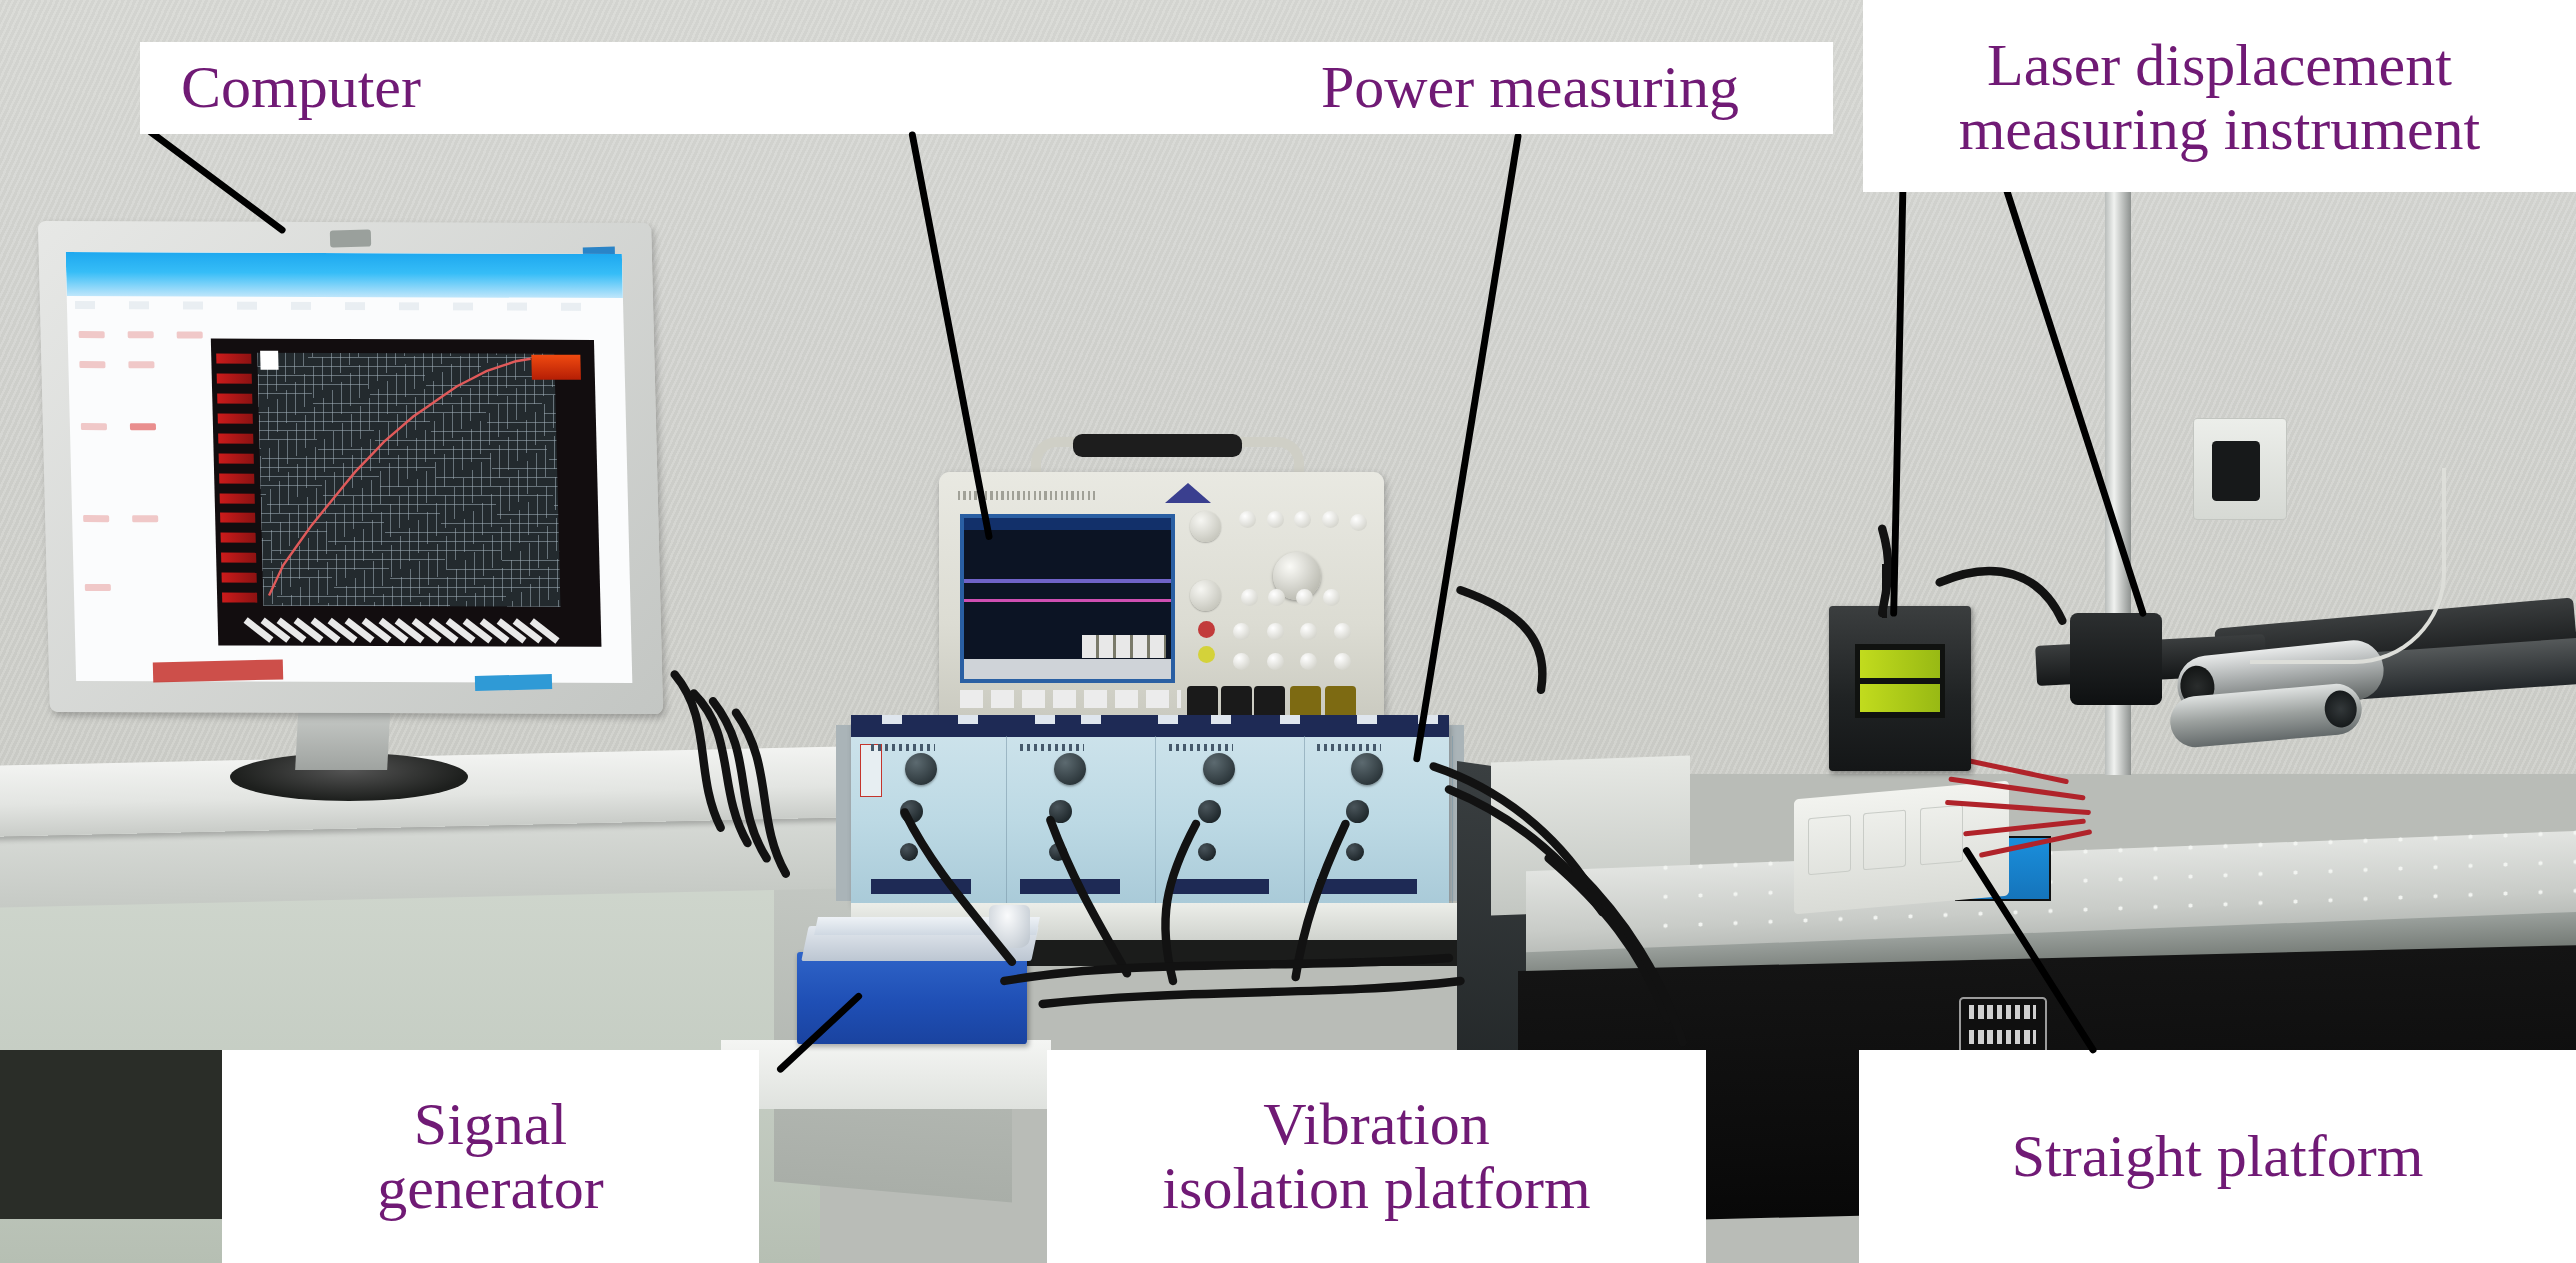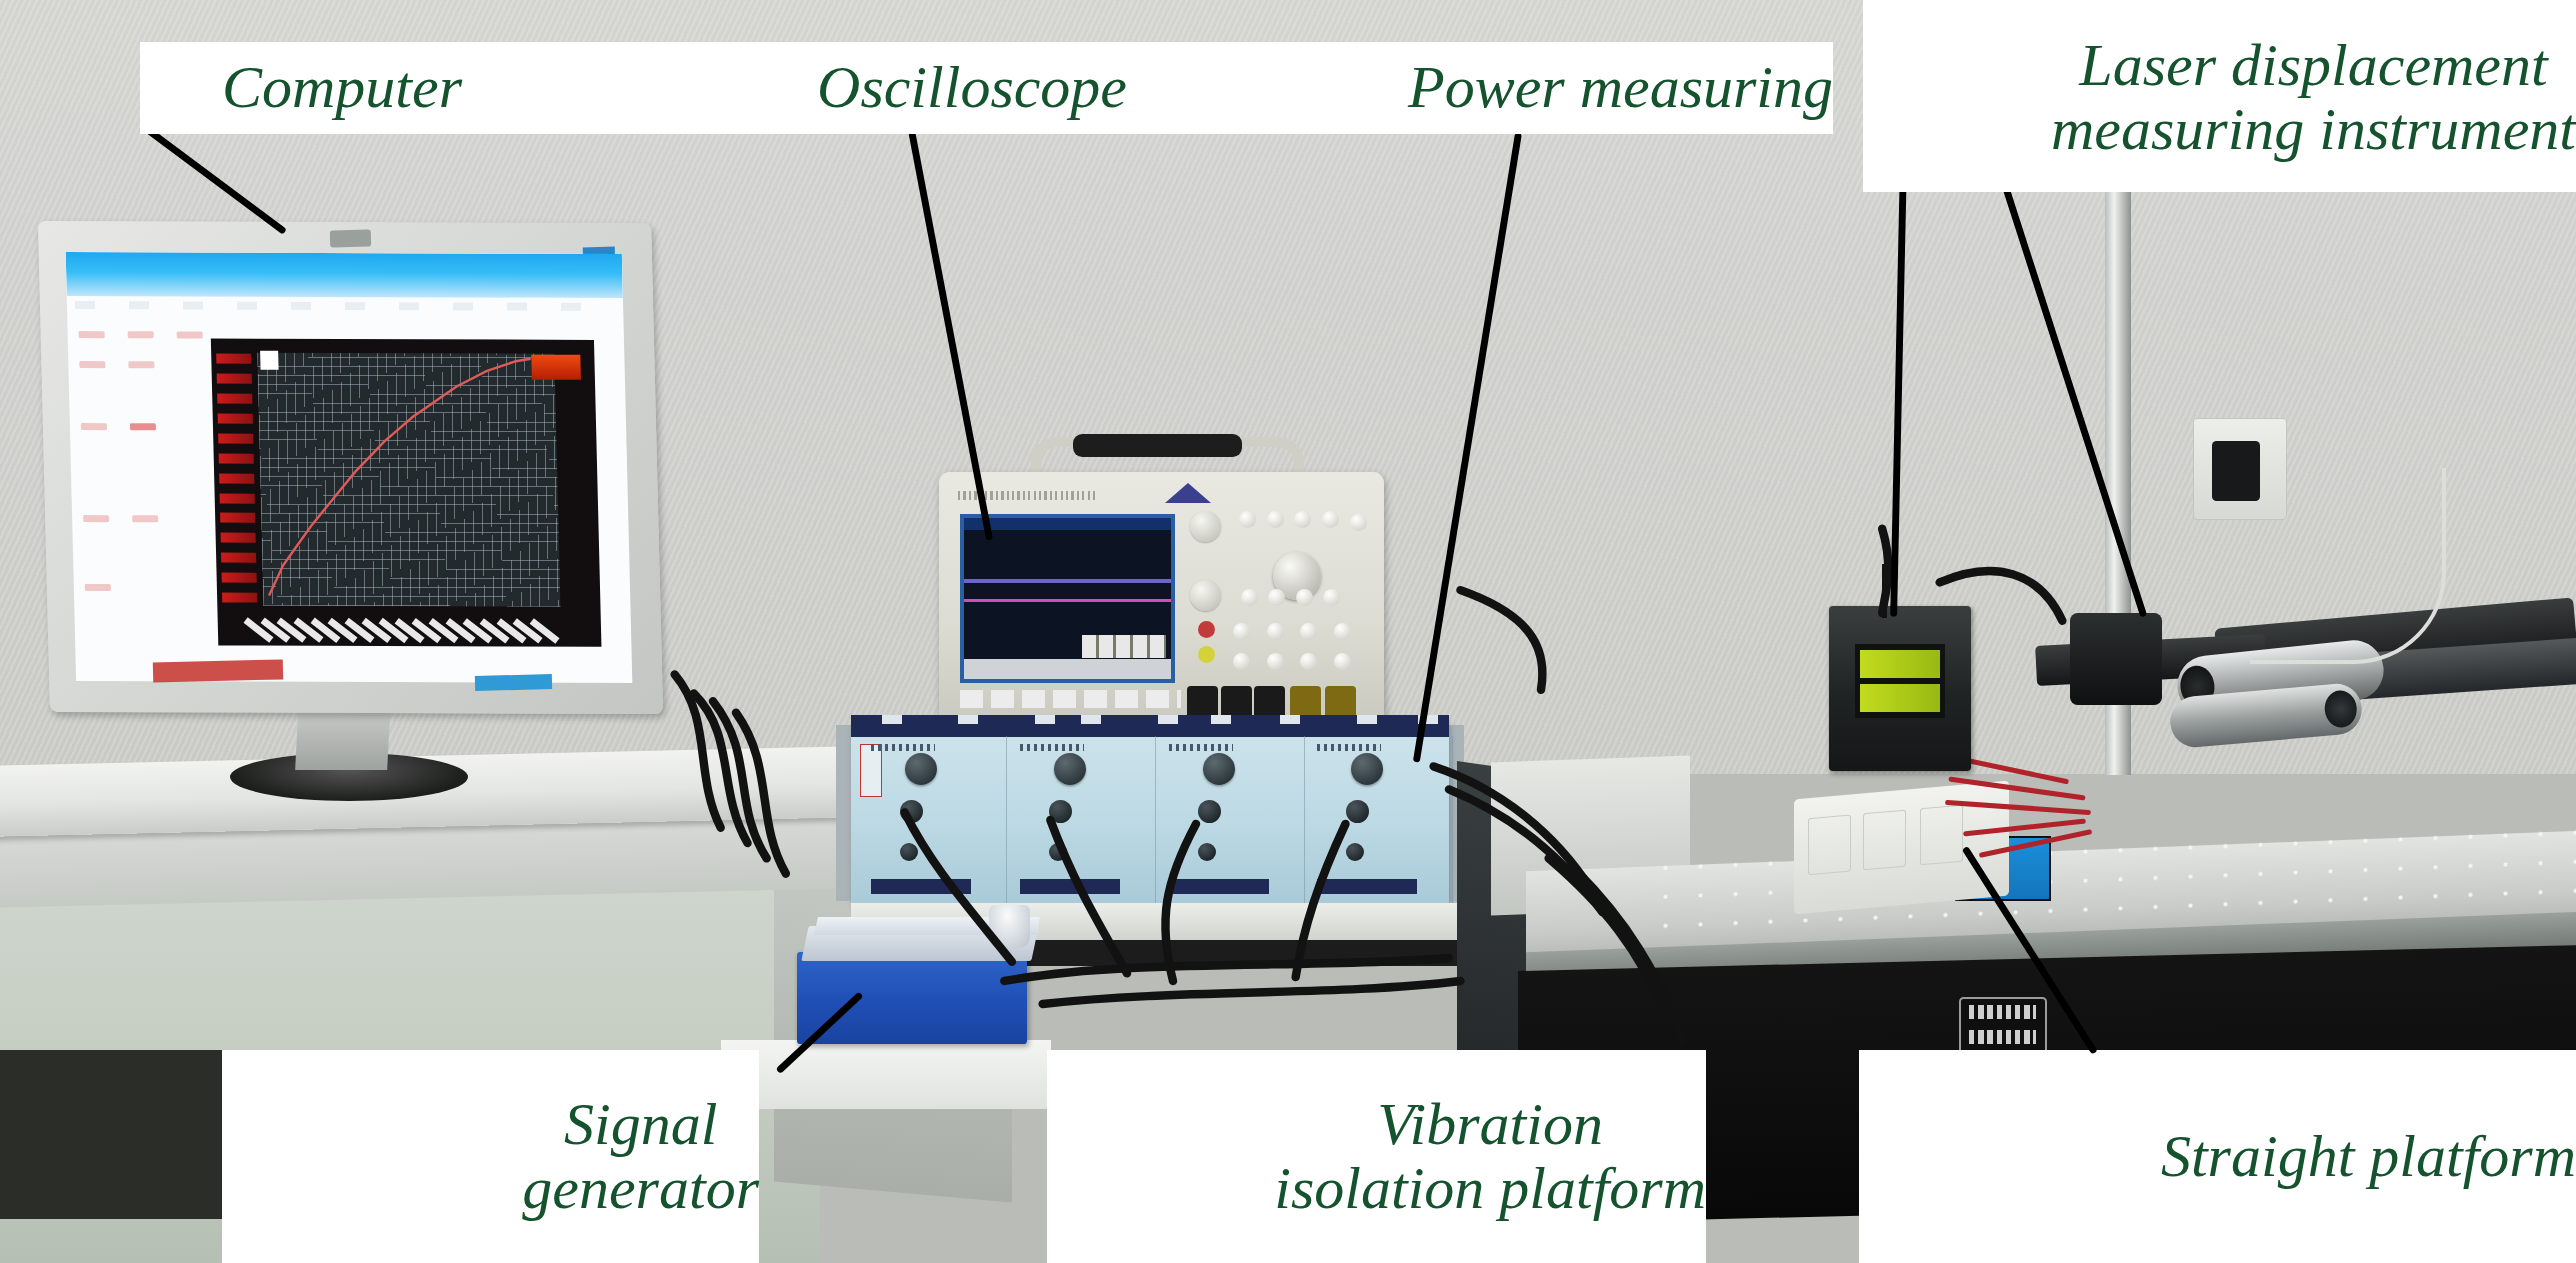--- a/index.html
+++ b/index.html
@@ -196,22 +196,22 @@
      background:linear-gradient(180deg,#f2f3ef,#d9dbd6);transform:skewY(-5deg);border-radius:4.6px;}
   .strip i{position:absolute;top:20px;width:41px;height:55px;border:1.5px solid #c9ccc7;border-radius:3.1px;}
   .redwires{position:absolute;left:1940px;top:751px;width:230px;height:123px;}
   .redwires span{position:absolute;display:block;height:4.6px;background:#b0232a;border-radius:2.3px;}
 
   
   .wires{position:absolute;left:0;top:0;width:2576px;height:1263px;pointer-events:none;}
 
   
   .leader{position:absolute;pointer-events:none;}
-  .label-box{position:absolute;background:#ffffff;display:flex;align-items:center;justify-content:flex-end;
-     text-align:center;line-height:1.06;color:#14532d;font-family:"Liberation Serif", serif;font-style:italic;}
+  .label-box{position:absolute;background:#ffffff;display:flex;align-items:center;justify-content:center;
+     text-align:center;line-height:1.06;color:#701a75;font-family:"Liberation Serif", serif;}
   .label-box span{display:block;white-space:pre-line;}
   .white-mask{position:absolute;background:#fff;}
 </style>
 </head>
 <body>
 
 <div id="fig">
 
   <div class="scene">
 
@@ -485,23 +485,20 @@
       <path d="M1100 1288 L 1165 1230" style="display:none"></path>
 
       <path d="M2730 1370 L 2565 1110"></path>
     </g>
   </svg>
 
   <div class="label-box" style="left:140px;top:42px;width:322px;height:92px;font-size:60px;">
     <span>Computer</span>
   </div>
 
-  <div class="label-box" style="left:690px;top:42px;width:437px;height:92px;font-size:60px;">
-    <span>Oscilloscope</span>
-  </div>
 
   <div class="label-box" style="left:1227px;top:42px;width:606px;height:92px;font-size:60px;">
     <span>Power measuring</span>
   </div>
 
   <div class="label-box" style="left:1863px;top:3.8px;width:713px;height:188px;font-size:60px;">
     <span>Laser displacement
 measuring instrument</span>
   </div>
 

